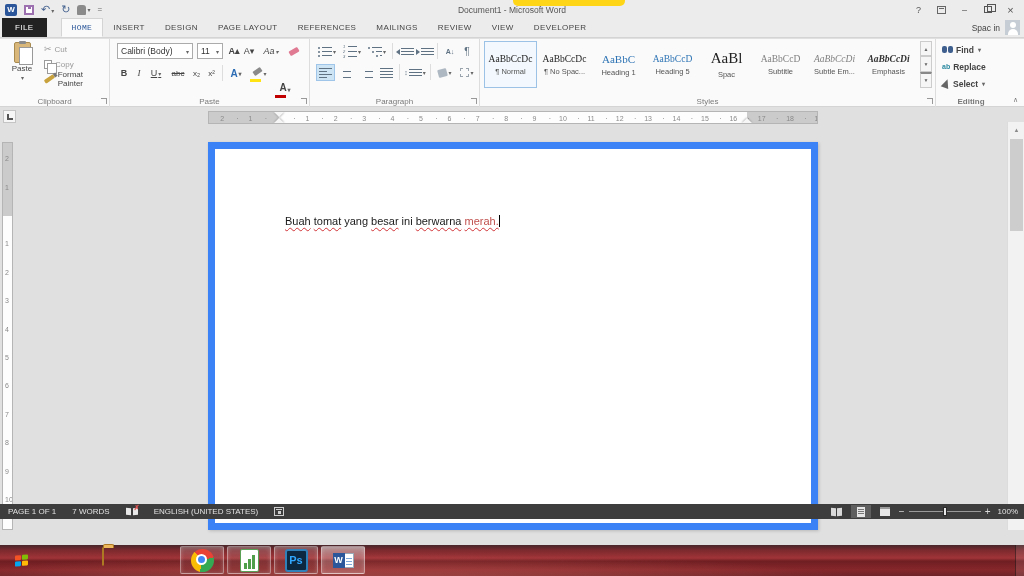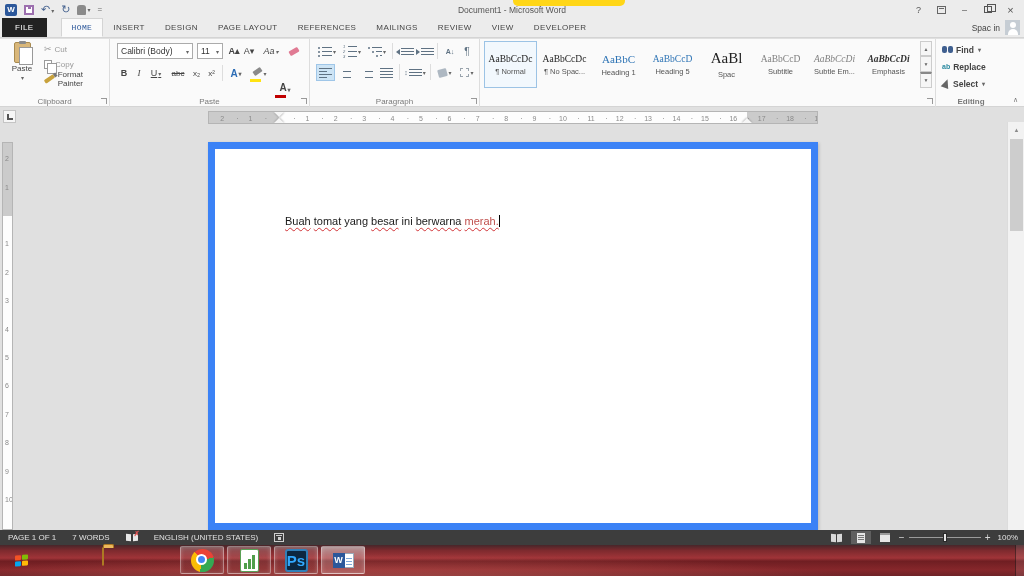--- a/index.html
+++ b/index.html
@@ -121,21 +121,21 @@
   .doc-line{position:absolute;left:70px;top:66px;font-size:11px;color:#1a1a1a;font-family:"Liberation Sans",sans-serif;white-space:nowrap;}
   .doc-line .w{margin-right:3px;}
   .doc-line .sp{text-decoration:underline;text-decoration-style:wavy;text-decoration-color:#d13438;text-decoration-thickness:1px;text-underline-offset:2px;}
   .doc-line .red{color:#c0504d;}
   .caret{display:inline-block;width:1px;height:12px;background:#000;vertical-align:-2px;}
   .scrollv{position:absolute;right:0;top:14px;width:17px;height:408px;background:#f2f2f2;border-left:1px solid #dcdcdc;}
   .scrollv .up{position:absolute;top:0;left:0;width:17px;height:15px;display:flex;align-items:center;justify-content:center;font-size:6px;color:#8a8a8a;}
   .scrollv .thumb{position:absolute;left:2px;top:17px;width:13px;height:92px;background:#cdcdcd;}
 
   
-  .statusbar{position:absolute;left:0;top:530px;width:100%;height:15px;background:#3d3d3d;display:flex;align-items:center;color:#e0e0e0;font-size:8px;}
+  .statusbar{position:absolute;left:0;top:504px;width:100%;height:15px;background:#3d3d3d;display:flex;align-items:center;color:#e0e0e0;font-size:8px;}
   .sb-item{padding:0 8px;display:flex;align-items:center;gap:3px;}
   .ic-book{width:12px;height:9px;position:relative;}
   .ic-book:before,.ic-book:after{content:"";position:absolute;top:1px;width:5px;height:7px;background:#e8e8e8;}
   .ic-book:before{left:0;transform:skewY(8deg);}
   .ic-book:after{right:0;transform:skewY(-8deg);}
   .ic-book b{position:absolute;right:-2px;top:-3px;color:#e05252;font-size:7px;font-weight:bold;z-index:2;}
   .ic-macro{width:10px;height:9px;border:1px solid #cfcfcf;position:relative;}
   .ic-macro:before{content:"";position:absolute;left:1px;top:1px;width:6px;height:1px;background:#cfcfcf;}
   .ic-macro:after{content:"";position:absolute;left:3px;bottom:1px;width:3px;height:3px;background:#cfcfcf;}
   .sb-right{margin-left:auto;display:flex;align-items:center;gap:4px;padding-right:6px;}
@@ -169,21 +169,21 @@
   .vlc{width:22px;height:22px;margin-top:1px;clip-path:polygon(50% 0,88% 100%,12% 100%);
        background:linear-gradient(#ef7d1a 0 32%,#ffffff 32% 46%,#ef7d1a 46% 64%,#ffffff 64% 76%,#ef7d1a 76%);}
   .tbtn{position:absolute;top:1px;width:44px;height:28px;border:1px solid rgba(255,255,255,.42);border-radius:2px;
         background:linear-gradient(rgba(255,255,255,.20),rgba(255,255,255,.06) 50%,rgba(0,0,0,.10));
         display:flex;align-items:center;justify-content:center;box-shadow:inset 0 0 4px rgba(255,255,255,.25);}
   .tbtn.active{background:linear-gradient(rgba(255,255,255,.5),rgba(255,255,255,.22) 50%,rgba(255,255,255,.12));}
   .chrome{width:23px;height:23px;border-radius:50%;background:conic-gradient(from -45deg,#ea4335 0 33%,#34a853 33% 66%,#fbbc05 66% 100%);position:relative;}
   .chrome:after{content:"";position:absolute;left:5.5px;top:5.5px;width:7px;height:7px;background:#4285f4;border:2.5px solid #fff;border-radius:50%;}
   .chartapp{width:19px;height:23px;background:#fff;border:1px solid #58a054;border-radius:2px;display:flex;align-items:flex-end;justify-content:center;gap:1px;padding:2px;}
   .chartapp i{display:block;width:3px;background:#4f9e4a;}
-  .ps{width:23px;height:23px;background:#0c2740;border:2px solid #2f7fb8;border-radius:3px;color:#31a8ff;font-size:15px;font-weight:bold;display:flex;align-items:center;justify-content:center;}
+  .ps{width:23px;height:23px;background:#0c2740;border:2px solid #2f7fb8;border-radius:3px;color:#31a8ff;font-size:11px;font-weight:bold;display:flex;align-items:center;justify-content:center;}
   .wdicon{display:flex;align-items:center;}
   .wdicon .wsq{width:12px;height:15px;background:#2b579a;color:#fff;font-size:9px;font-weight:bold;display:flex;align-items:center;justify-content:center;}
   .wdicon .wpg{width:9px;height:15px;background:#fff;border:1px solid #9ab;border-left:none;
                background-image:repeating-linear-gradient(#fff 0 2px,#7da7d9 2px 3px);background-size:6px 100%;background-position:1px 2px;background-repeat:no-repeat;}
   .tray{position:absolute;right:12px;top:0;height:31px;display:flex;align-items:center;gap:7px;color:#fff;font-size:8px;text-shadow:0 1px 1px rgba(0,0,0,.6);}
   .tray .up{font-size:6px;}
   .ic-flag{width:10px;height:10px;position:relative;}
   .ic-flag:before{content:"";position:absolute;left:0;top:0;width:1px;height:10px;background:#eee;}
   .ic-flag:after{content:"";position:absolute;left:1px;top:0;width:8px;height:6px;background:#f4f4f4;}
   .ic-flag b{position:absolute;right:-2px;bottom:-1px;color:#e04b4b;font-size:7px;font-weight:bold;z-index:2;}
@@ -478,20 +478,21 @@
       </div>
       <div class="stitem" style="left:382px;">
         <span class="stprev em">AaBbCcDi</span>
         <span class="stname">Emphasis</span>
       </div>
       <div class="stscroll">
         <span>▲</span>
         <span>▼</span>
         <span style="border-top:2px solid #888;">▼</span>
       </div>
+      <div class="grp-label">Styles</div>
       <span class="launch"></span>
     </div>
 
     <div class="grp" style="left:936px;width:70px;border-right:none;font-weight:bold;">
       <div class="erow" style="top:4px;">
         <span class="ic-binoc"></span>
         <span>Find</span>
         <span class="dd">▾</span>
       </div>
       <div class="erow" style="top:21px;">

